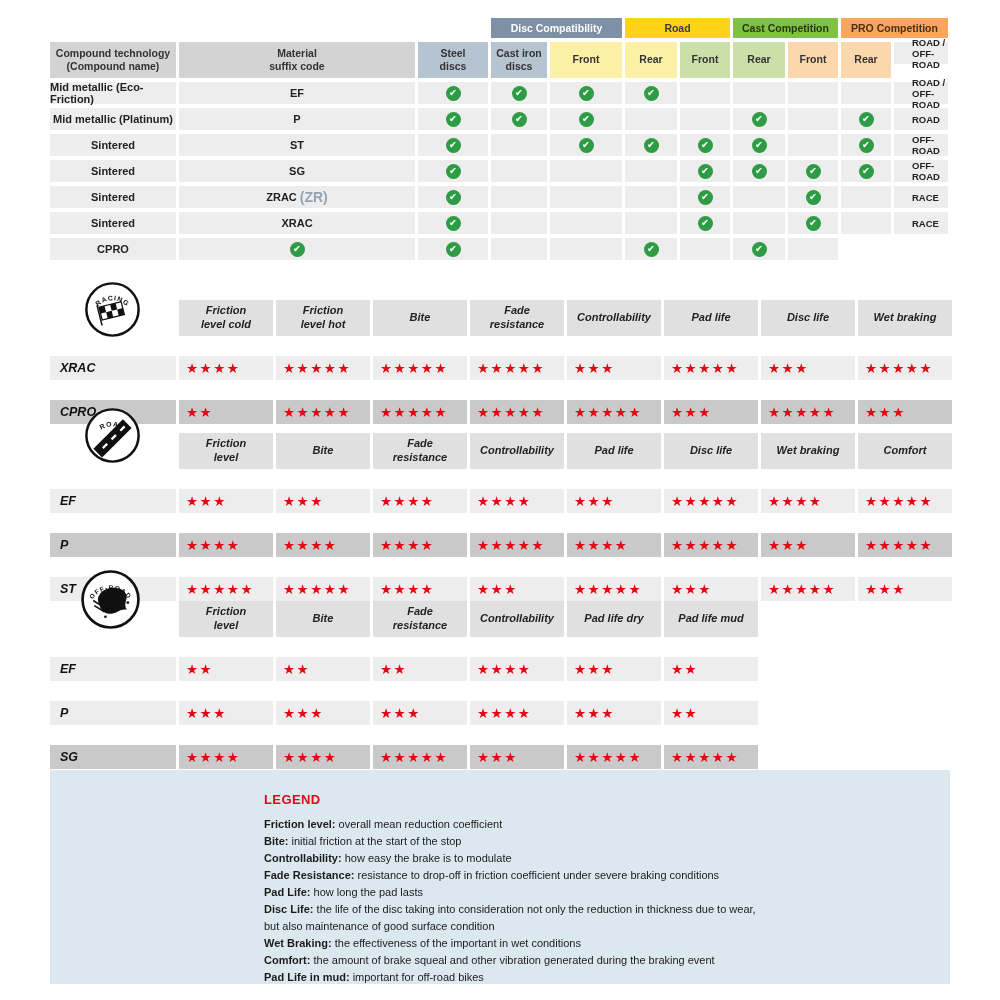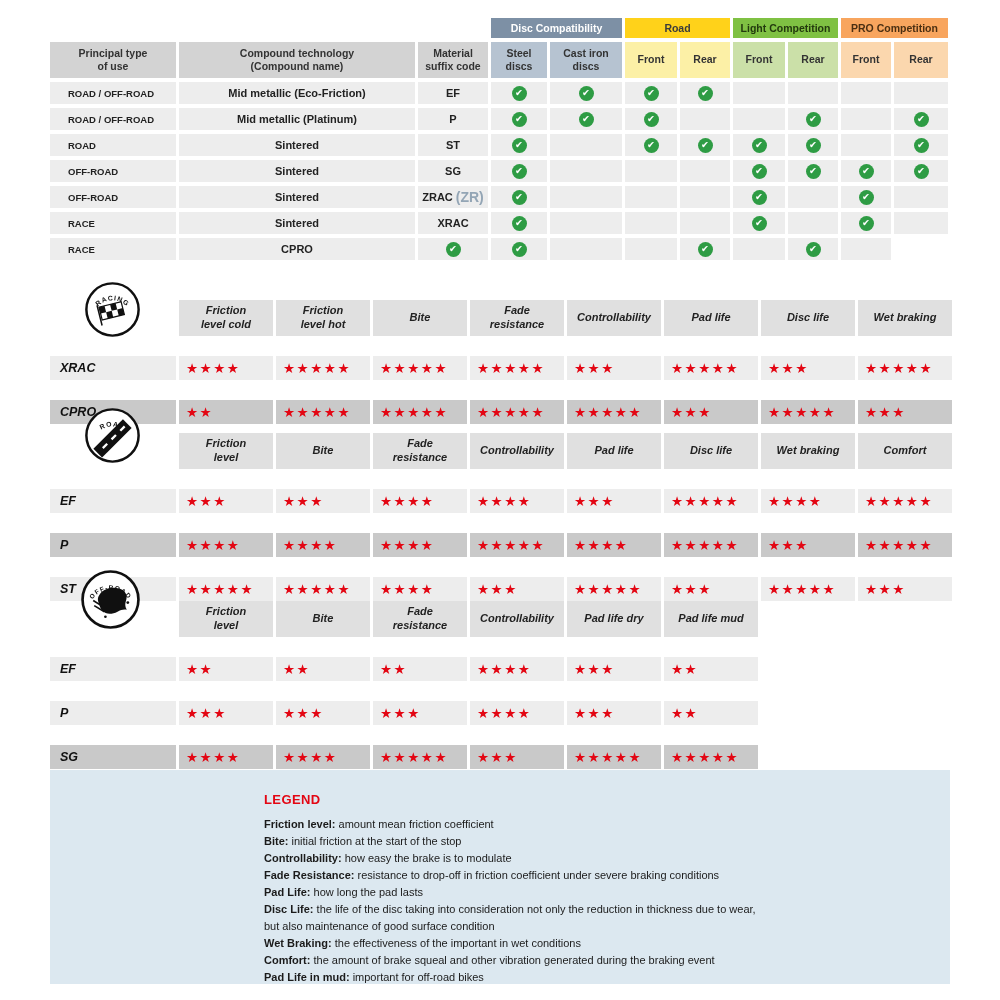--- a/index.html
+++ b/index.html
@@ -79,24 +79,22 @@
 </style>
 </head>
 <body>
 
 <div class="page">
 
   <div class="compat-grid" id="compat-grid">
       <div class="group-spacer" style="grid-column: span 3;"></div>
       <div class="group-cell" style="background: rgb(125, 144, 165); color: rgb(255, 255, 255); grid-column: span 2;">Disc Compatibility</div>
       <div class="group-cell" style="background: rgb(255, 210, 26); color: rgb(59, 59, 59); grid-column: span 2;">Road</div>
-      <div class="group-cell" style="background: rgb(127, 193, 67); color: rgb(35, 58, 14); grid-column: span 2;">Light Competition</div>
+      <div class="group-cell" style="background: rgb(127, 193, 67); color: rgb(35, 58, 14); grid-column: span 2;">Cast Competition</div>
       <div class="group-cell" style="background: rgb(248, 165, 94); color: rgb(75, 47, 18); grid-column: span 2;">PRO Competition</div>
-      <div class="head-cell left-head">Principal type
-of use</div>
       <div class="head-cell left-head">Compound technology
 (Compound name)</div>
       <div class="head-cell left-head">Material
 suffix code</div>
       <div class="head-cell sub-head" style="background: rgb(182, 195, 209);">Steel
 discs</div>
       <div class="head-cell sub-head" style="background: rgb(182, 195, 209);">Cast iron
 discs</div>
       <div class="head-cell sub-head" style="background: rgb(252, 240, 166);">Front</div>
       <div class="head-cell sub-head" style="background: rgb(252, 240, 166);">Rear</div>
@@ -399,21 +397,21 @@
       <div class="star-cell" style="background: rgb(237, 237, 237);">★★★★★</div>
       <div class="star-cell" style="background: rgb(237, 237, 237);">★★★★★</div>
       <div class="star-cell" style="background: rgb(237, 237, 237);">★★★★★</div>
       <div class="star-cell" style="background: rgb(237, 237, 237);">★★★★★</div>
       <div class="star-cell" style="background: rgb(237, 237, 237);">★★★★★</div>
     </div>
 
   <div class="legend-box">
     <div class="legend-title">LEGEND</div>
     <div id="legend-lines">
-        <div class="legend-line"><b>Friction level: </b><span>amount mean friction coefficient</span></div>
+        <div class="legend-line"><b>Friction level: </b><span>overall mean reduction coefficient</span></div>
         <div class="legend-line"><b>Bite: </b><span>initial friction at the start of the stop</span></div>
         <div class="legend-line"><b>Controllability: </b><span>how easy the brake is to modulate</span></div>
         <div class="legend-line"><b>Fade Resistance: </b><span>resistance to drop-off in friction coefficient under severe braking conditions</span></div>
         <div class="legend-line"><b>Pad Life: </b><span>how long the pad lasts</span></div>
         <div class="legend-line"><b>Disc Life: </b><span>the life of the disc taking into consideration not only the reduction in thickness due to wear,</span></div>
         <div class="legend-line"><span>but also maintenance of good surface condition</span></div>
         <div class="legend-line"><b>Wet Braking: </b><span>the effectiveness of the important in wet conditions</span></div>
         <div class="legend-line"><b>Comfort: </b><span>the amount of brake squeal and other vibration generated during the braking event</span></div>
         <div class="legend-line"><b>Pad Life in mud: </b><span>important for off-road bikes</span></div>
       </div>

